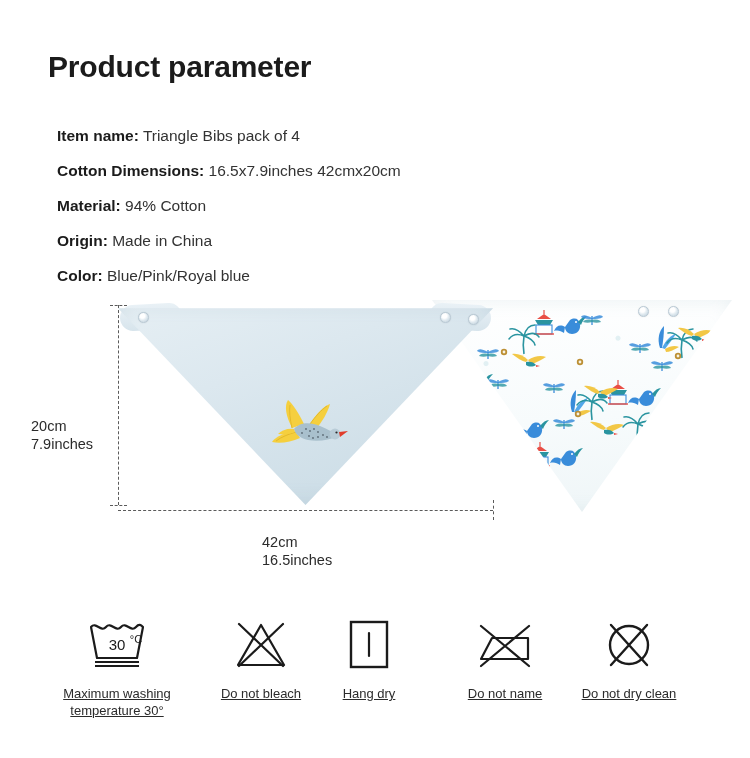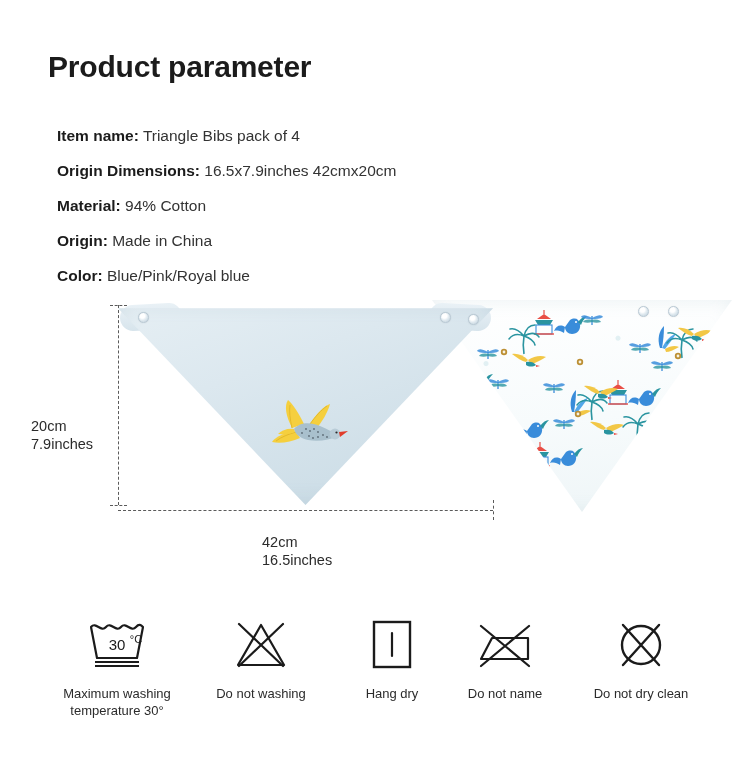--- a/index.html
+++ b/index.html
@@ -196,41 +196,42 @@
     display: flex;
     align-items: center;
     justify-content: center;
   }
   .care-caption {
     margin-top: 11px;
     font-size: 13px;
     line-height: 17px;
     color: #2b2b2b;
     white-space: pre-line;
+    text-decoration: underline;
   }
   .care-1 { left: 42px; }
   .care-2 { left: 186px; }
-  .care-3 { left: 317px; }
+  .care-3 { left: 294px; }
   .care-4 { left: 430px; }
-  .care-5 { left: 556px; width: 170px; }
+  .care-5 { left: 544px; width: 170px; }
 </style>
 </head>
 <body>
 
 <div class="page-title">Product parameter</div>
 
 <div class="spec-list">
 
   <div class="spec-row">
     <span class="spec-label">Item name:</span>
     <span class="spec-value">Triangle Bibs pack of 4</span>
   </div>
 
   <div class="spec-row">
-    <span class="spec-label">Origin Dimensions:</span>
+    <span class="spec-label">Cotton Dimensions:</span>
     <span class="spec-value">16.5x7.9inches 42cmx20cm</span>
   </div>
 
   <div class="spec-row">
     <span class="spec-label">Material:</span>
     <span class="spec-value">94% Cotton</span>
   </div>
 
   <div class="spec-row">
     <span class="spec-label">Origin:</span>
@@ -414,21 +415,21 @@
 temperature 30°</div>
   </div>
 
   <div class="care-item care-2">
     <div class="care-icon">
       <svg width="62" height="54" viewBox="0 0 62 54" xmlns="http://www.w3.org/2000/svg" aria-hidden="true">
         <path d="M31,7 L54,47 L8,47 Z" fill="none" stroke="#1b1b1b" stroke-width="2.2" stroke-linejoin="round"></path>
         <path d="M9,6 L53,48 M53,6 L9,48" stroke="#1b1b1b" stroke-width="2.2" stroke-linecap="round"></path>
       </svg>
     </div>
-    <div class="care-caption">Do not washing</div>
+    <div class="care-caption">Do not bleach</div>
   </div>
 
   <div class="care-item care-3">
     <div class="care-icon">
       <svg width="54" height="56" viewBox="0 0 54 56" xmlns="http://www.w3.org/2000/svg" aria-hidden="true">
         <rect x="9" y="5" width="36" height="45" fill="none" stroke="#1b1b1b" stroke-width="2.4"></rect>
         <path d="M27,16 L27,39" stroke="#1b1b1b" stroke-width="2.2" stroke-linecap="round"></path>
       </svg>
     </div>
     <div class="care-caption">Hang dry</div>

